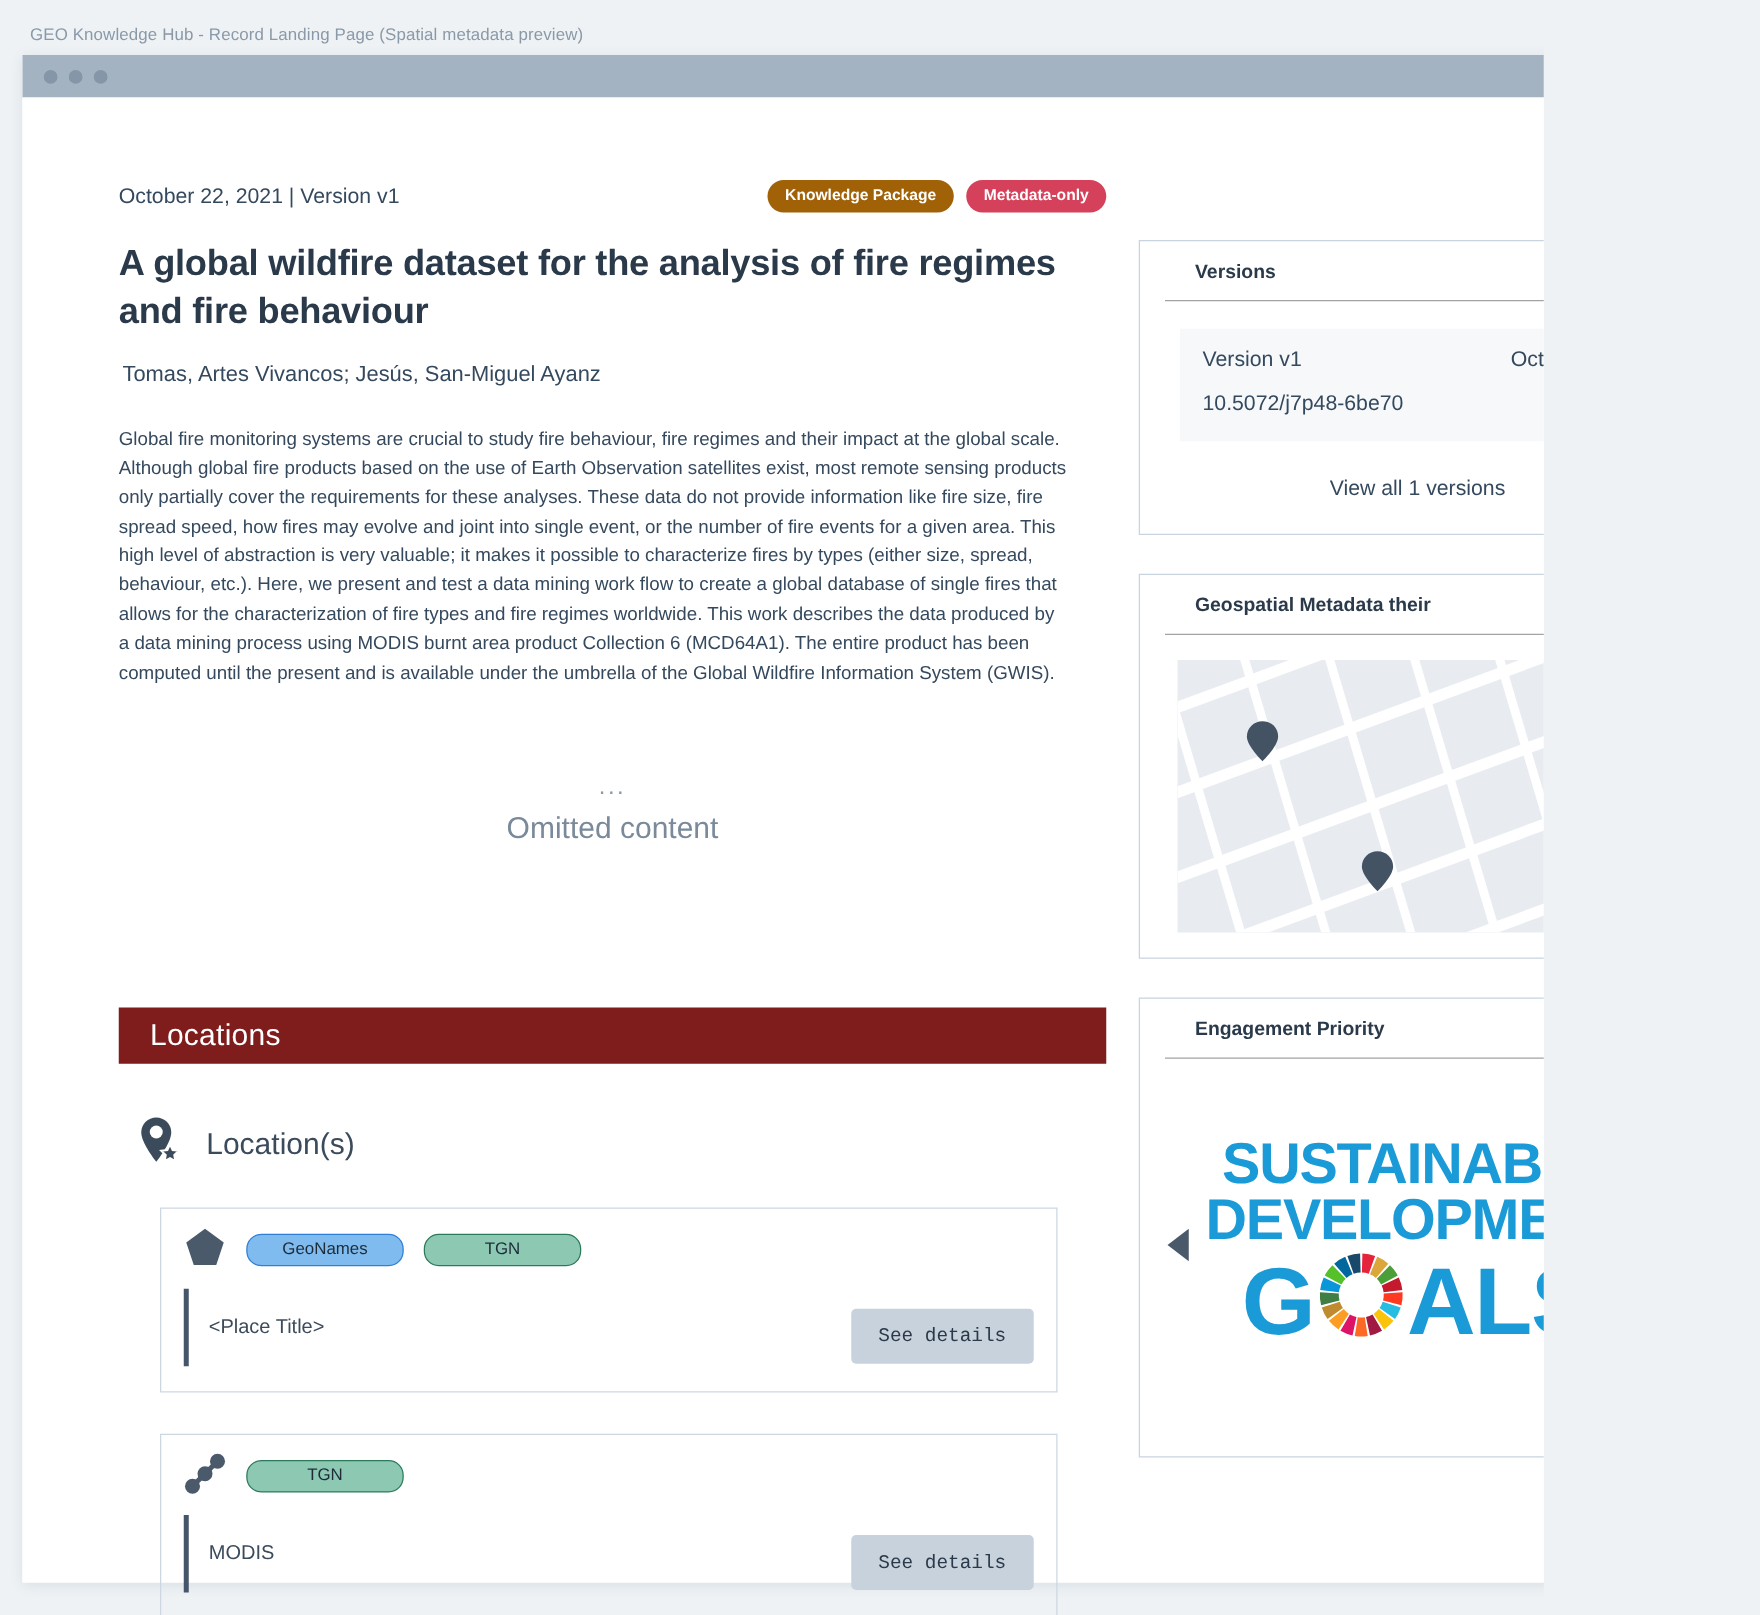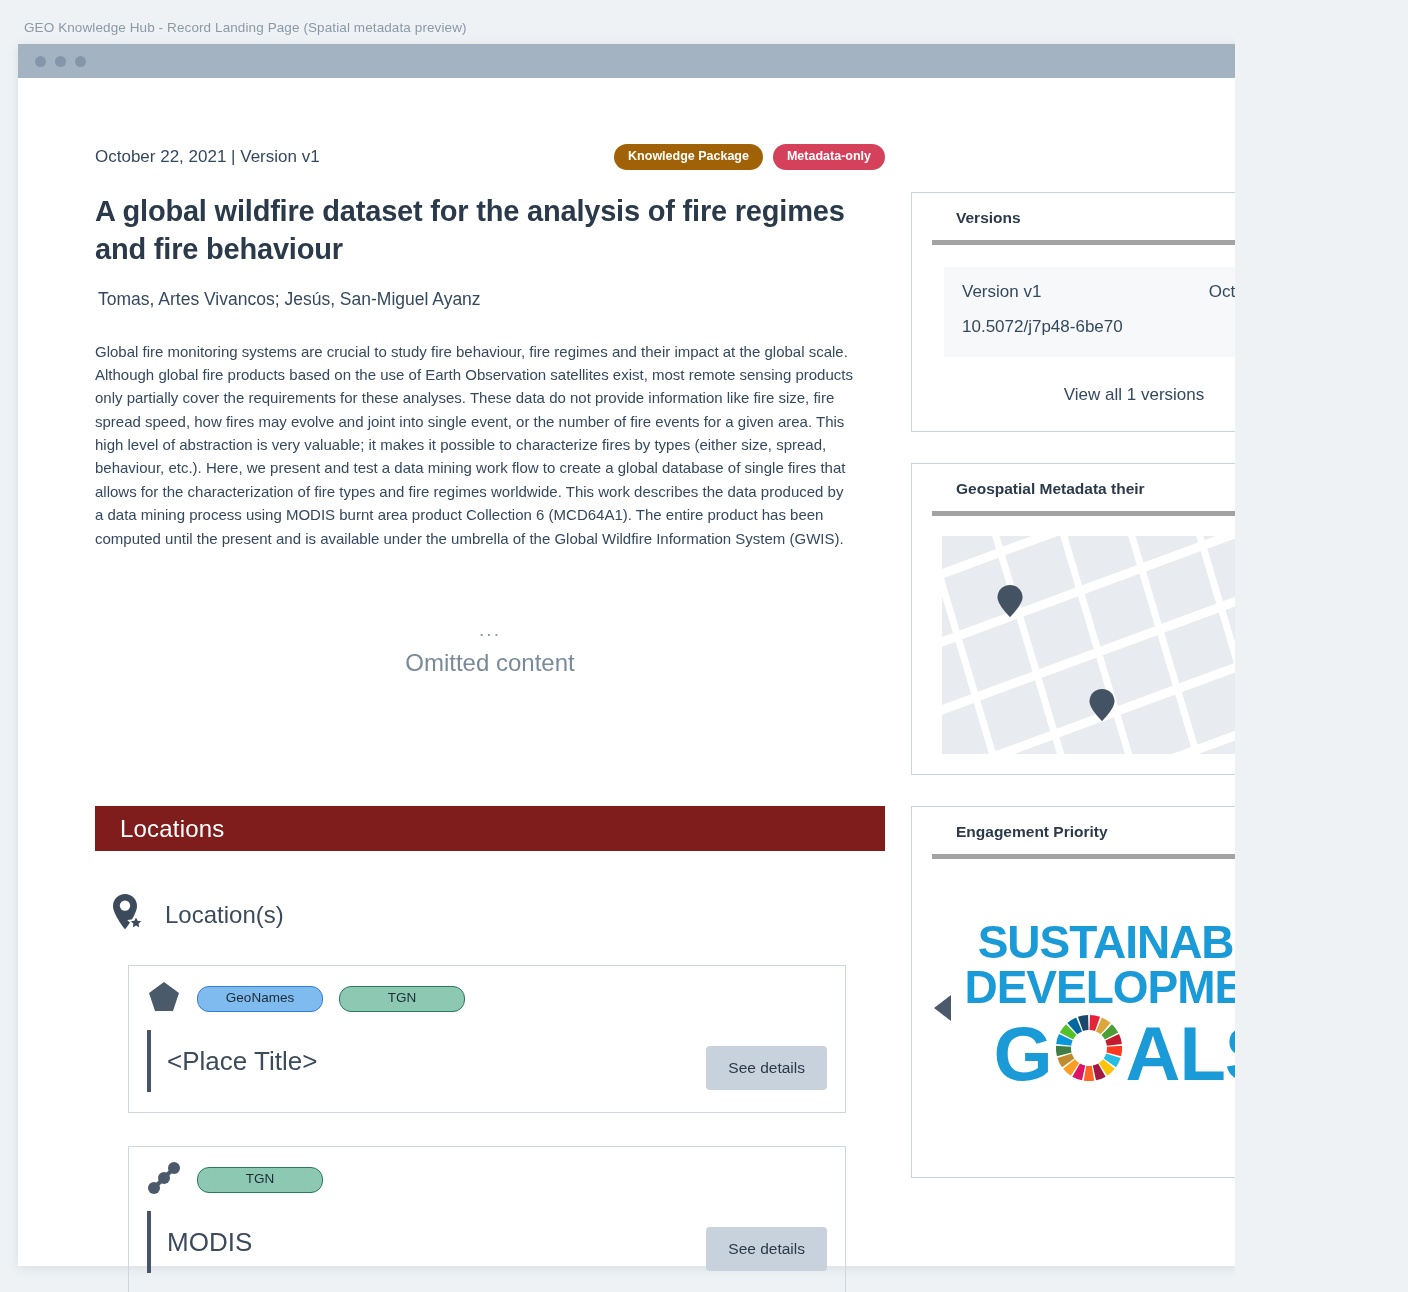--- a/index.html
+++ b/index.html
@@ -175,53 +175,53 @@
 
   .loc-card-body {
     display: flex;
     align-items: flex-end;
     justify-content: space-between;
     margin-top: 14px;
   }
   .loc-title-wrap { display: flex; align-items: stretch; gap: 16px; }
   .loc-bar { width: 4px; background: #46566a; min-height: 62px; }
   .loc-title {
-    font-size: 26px;
+    font-size: 16px;
     color: #3c4b5c;
     align-self: center;
     white-space: nowrap;
   }
   .see-details {
     background: #c8d2dc;
     color: #2b3a4a;
     font-size: 15.5px;
     border: none;
     border-radius: 4px;
     padding: 13px 22px;
     margin-bottom: 2px;
     cursor: pointer;
-    font-family: Liberation Sans, sans-serif;
+    font-family: Liberation Mono, monospace;
     white-space: nowrap;
   }
 
   
   .right-col { position: absolute; left: 893px; top: 114px; width: 446px; }
   .panel {
     border: 1px solid #c8d4e0;
     background: #fff;
     box-sizing: border-box;
     padding: 16px 20px 20px;
     position: relative;
   }
   .panel-title {
     font-size: 15.5px;
     font-weight: bold;
     color: #2b3a4a;
     padding: 0 0 13px 24px;
-    border-bottom: 5px solid #a3a3a3;
+    border-bottom: 1px solid #a3a3a3;
   }
   .panel + .panel { margin-top: 31px; }
 
   .version-box {
     background: #f6f8fa;
     margin: 22px 12px 0 12px;
     padding: 15px 18px 20px;
   }
   .version-row { display: flex; justify-content: space-between; align-items: baseline; }
   .version-label { font-size: 17px; color: #35495e; }

